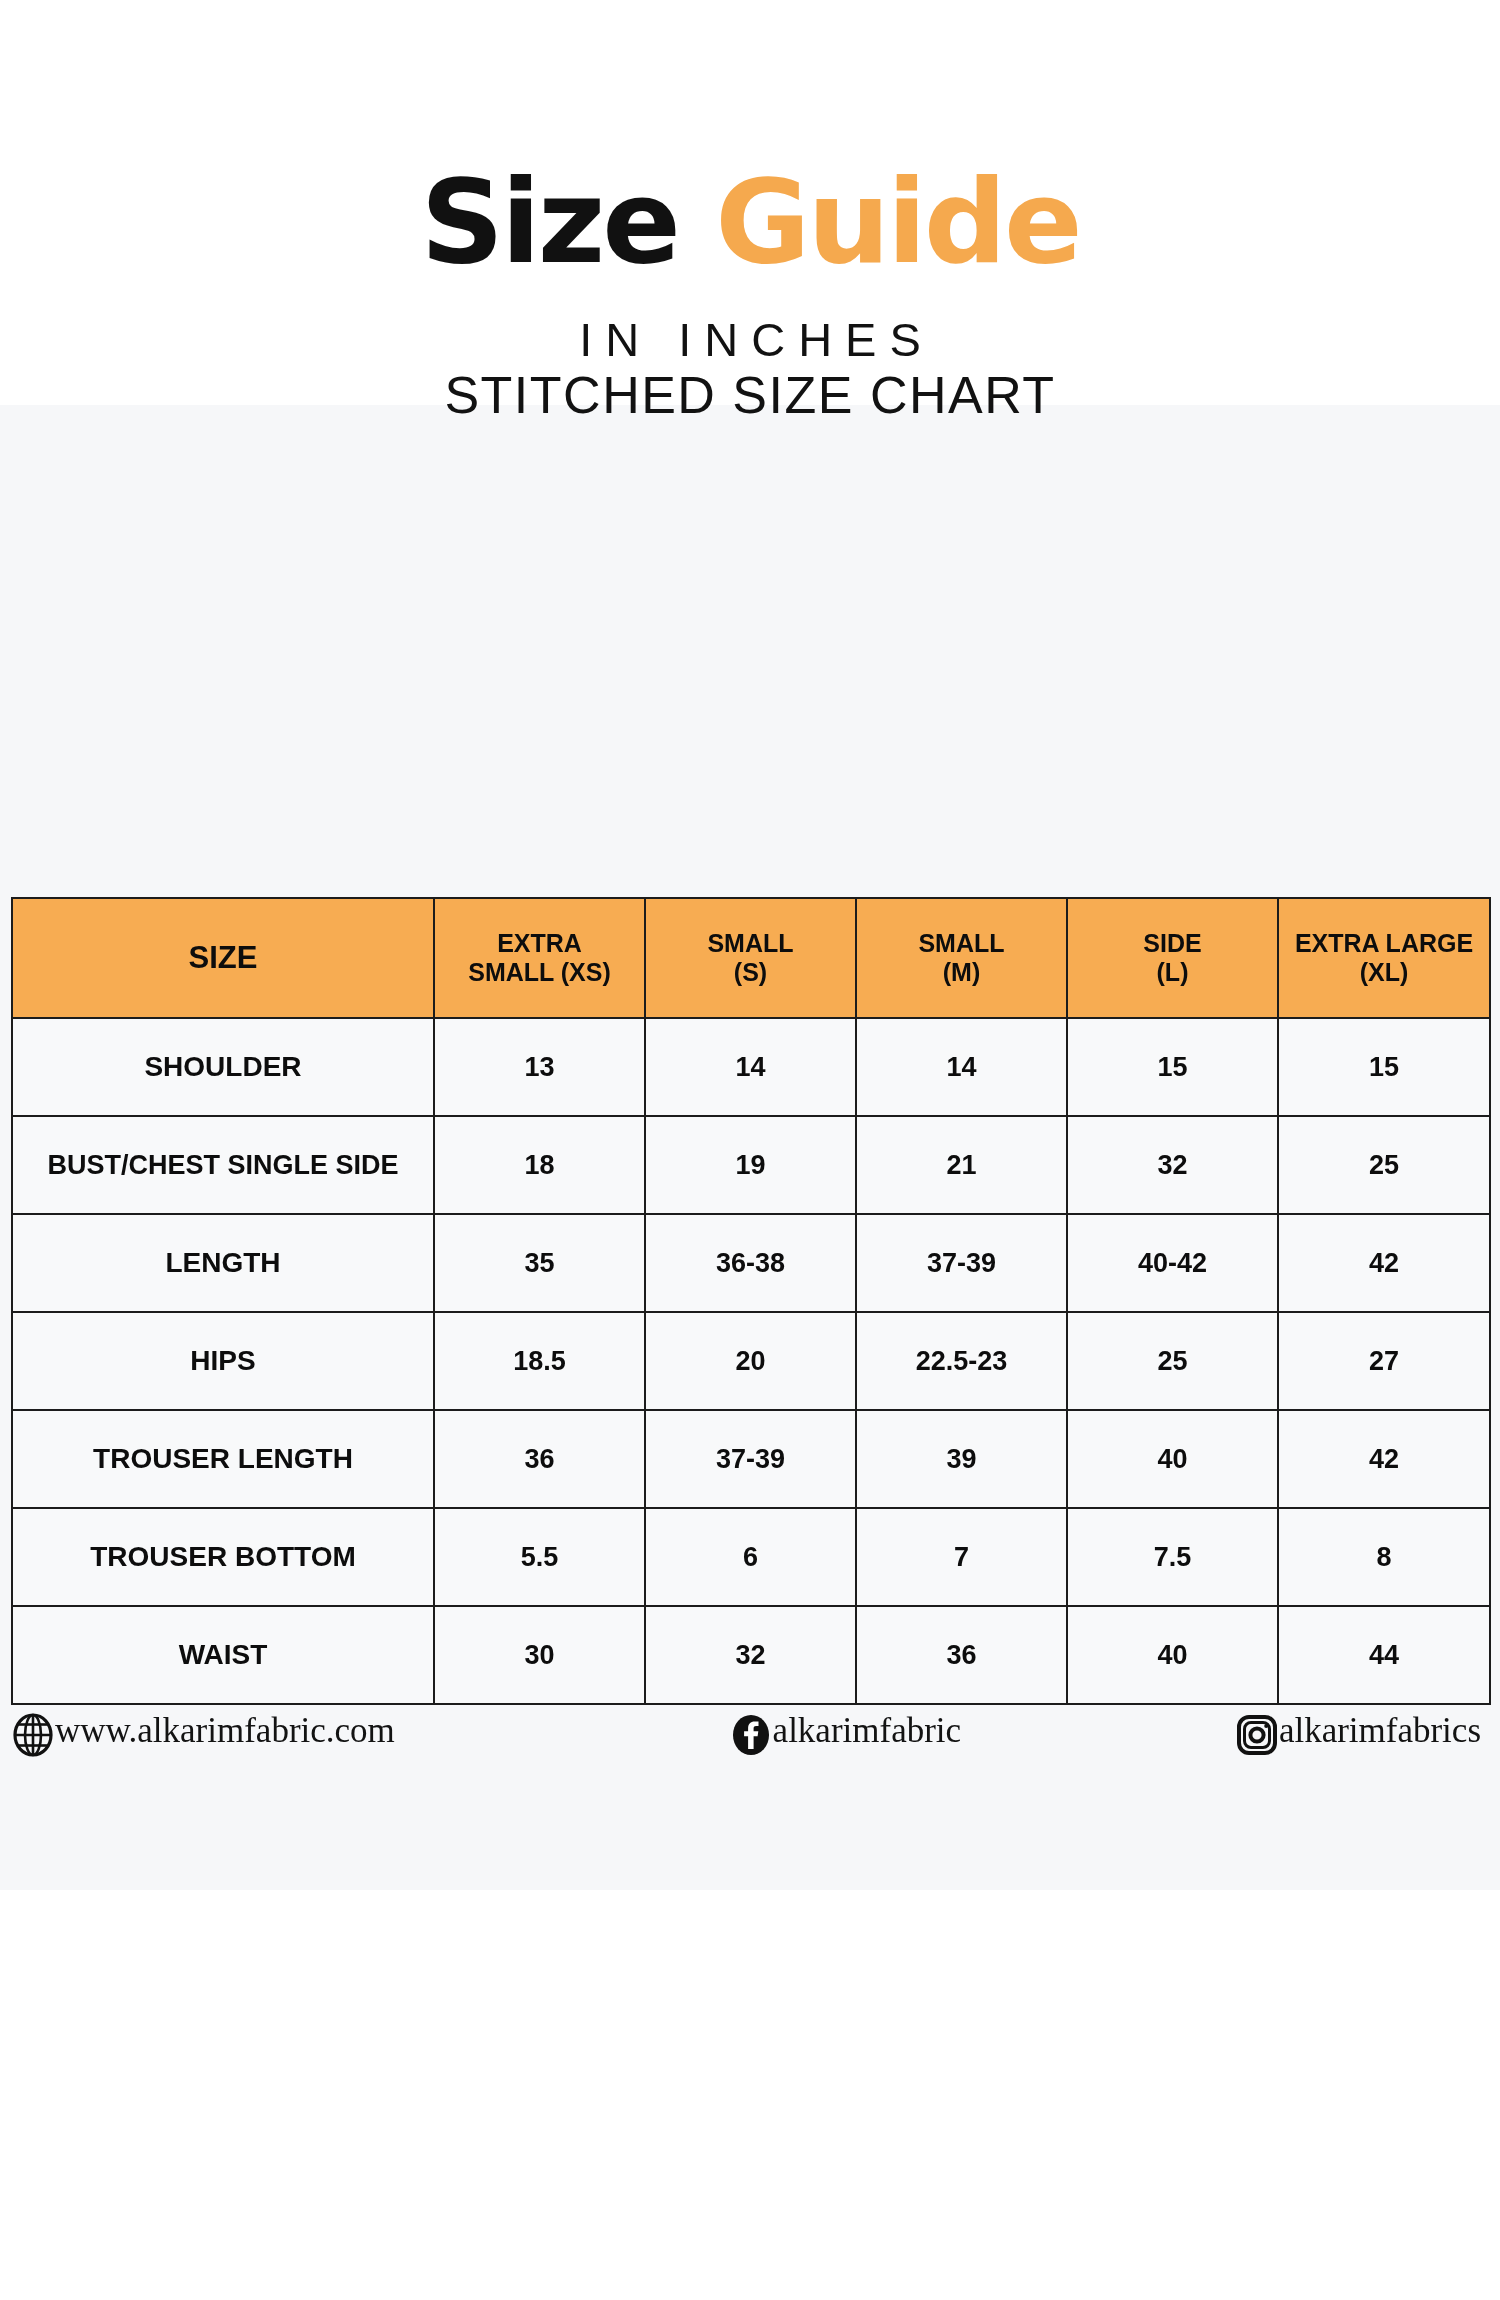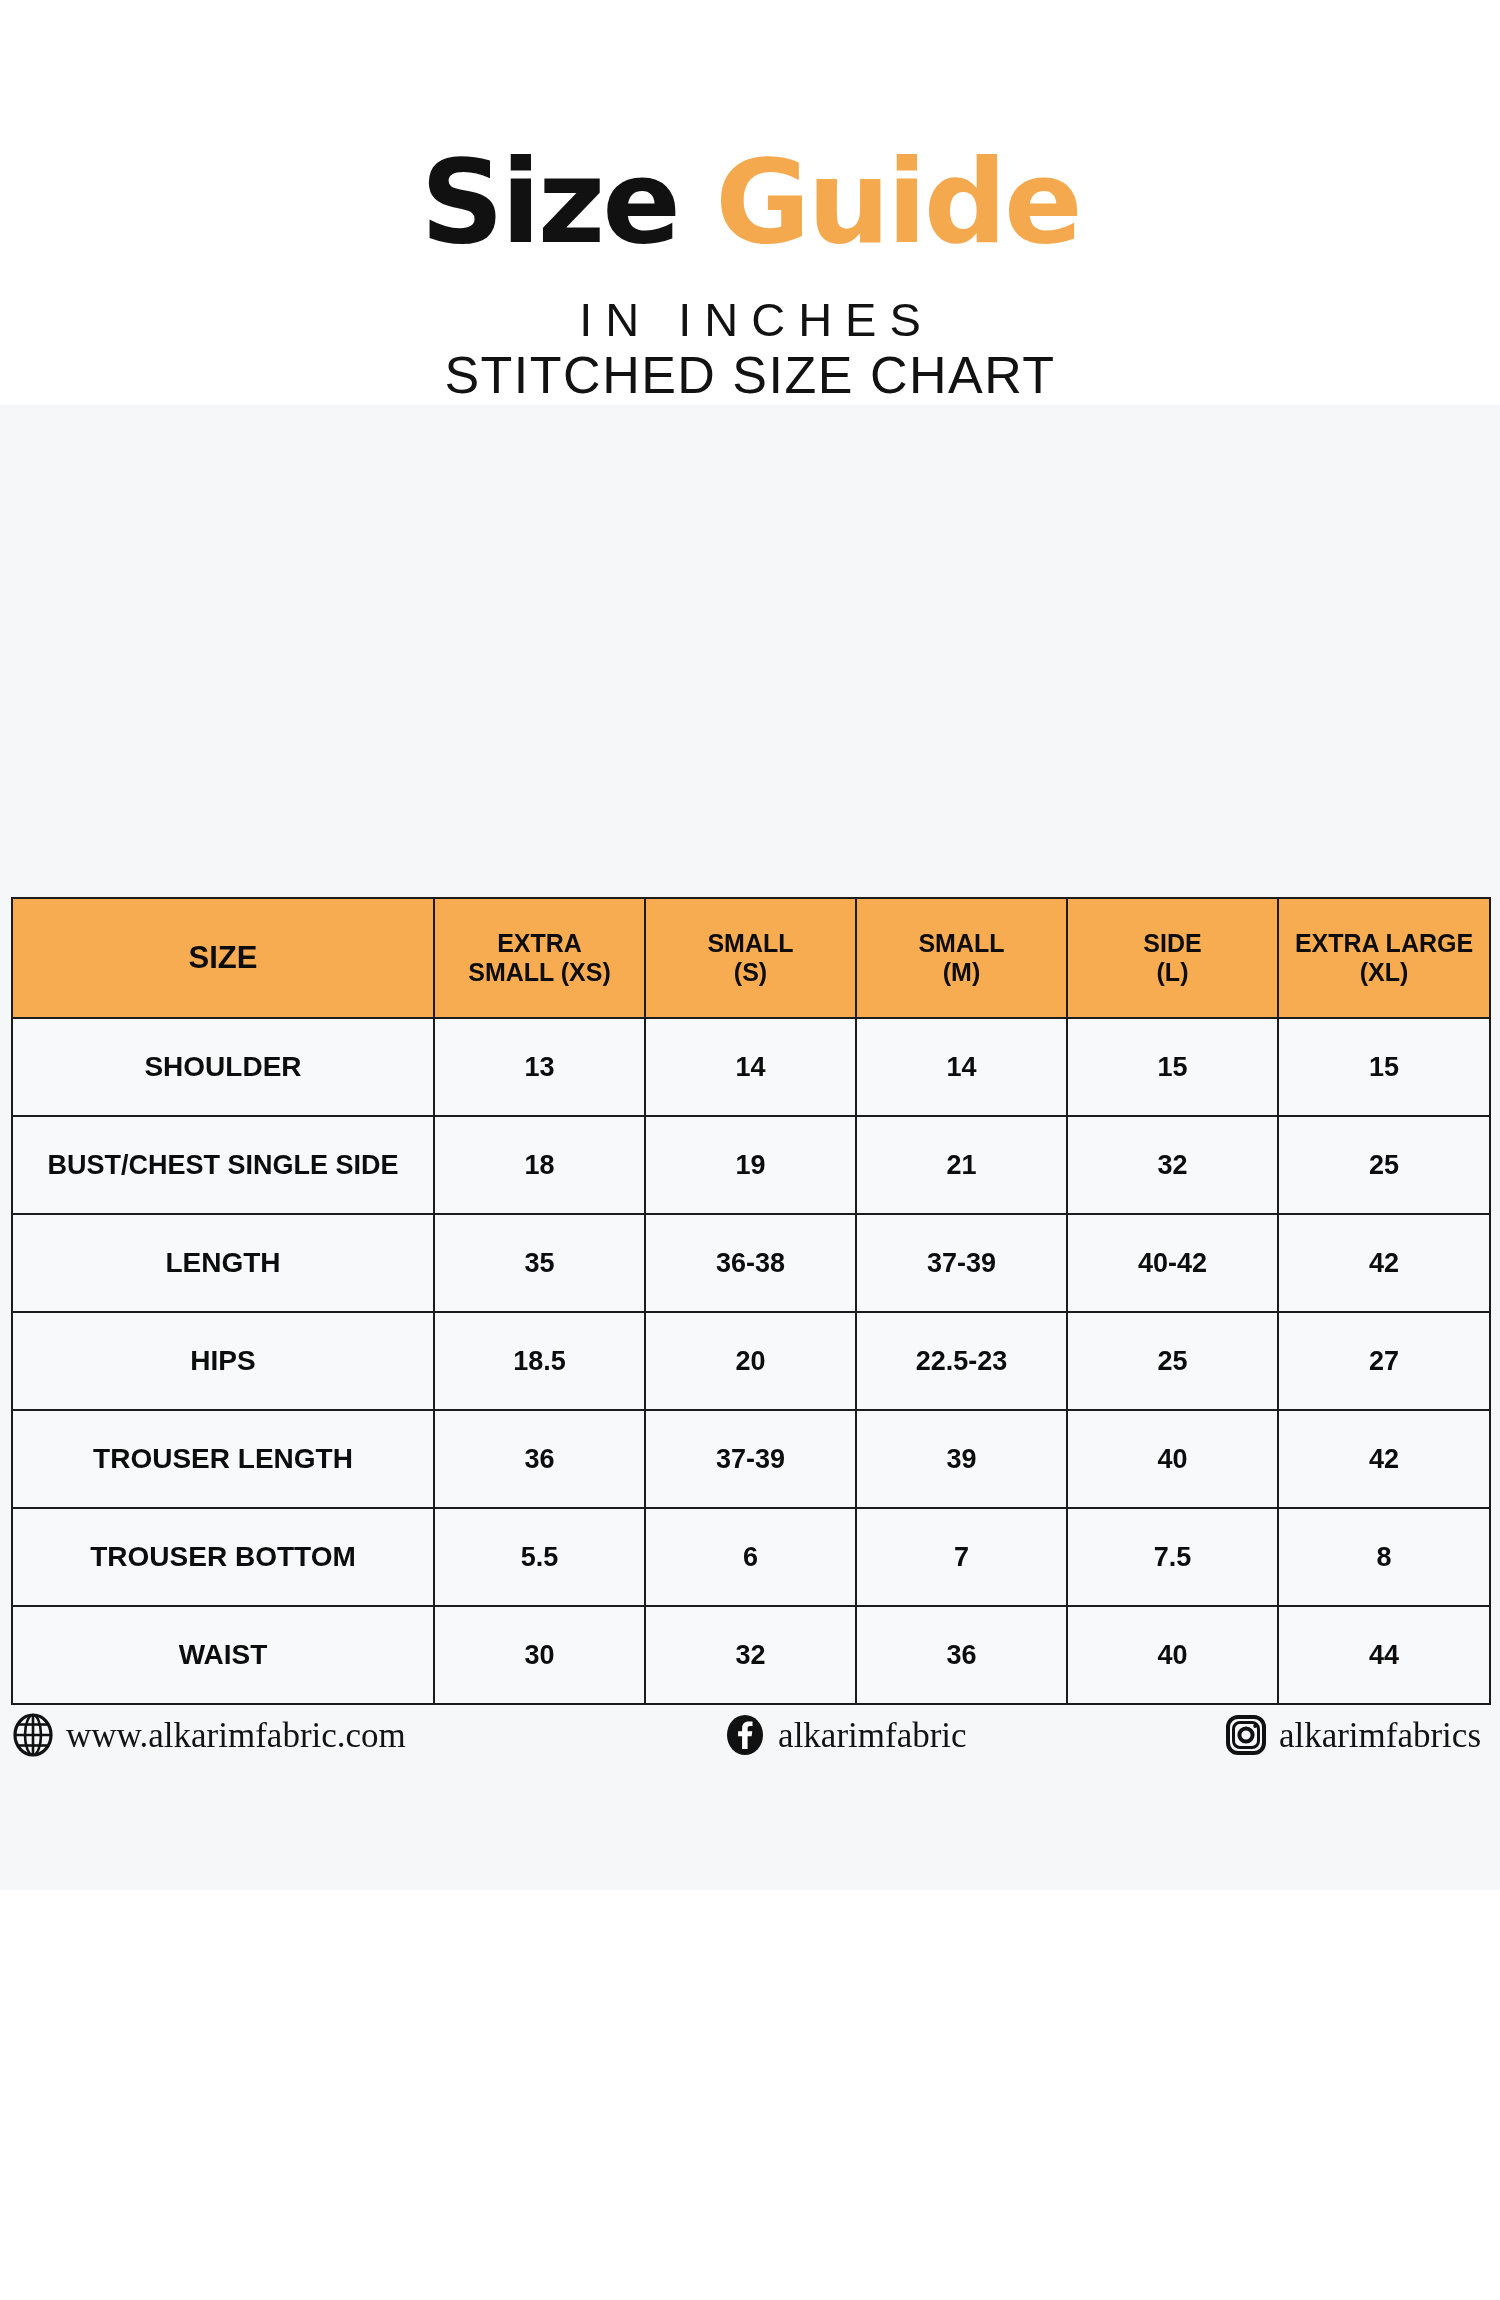--- a/index.html
+++ b/index.html
@@ -29,21 +29,21 @@
     top: 405px;
     width: 1500px;
     height: 1485px;
     background: #f6f7f9;
   }
 
   
   #title-block {
     position: absolute;
     left: 0;
-    top: 144px;
+    top: 164px;
     width: 1500px;
     text-align: center;
   }
   .title-main {
     font-family: "DejaVu Sans", sans-serif;
     font-size: 116px;
     font-weight: 700;
     line-height: 1.0;
     letter-spacing: -3px;
     color: #111111;
@@ -130,22 +130,20 @@
     left: 11px;
     top: 1700px;
     width: 1478px;
     height: 70px;
     display: flex;
     align-items: center;
     justify-content: space-between;
   }
   .footer-item {
     display: flex;
-    align-items: center;
-    gap: 11px;
   }
   .footer-item.center { margin-left: 60px; }
   .footer-item.right  { margin-right: 8px; }
   .footer-text {
     font-family: "Liberation Serif", serif;
     font-size: 35px;
     font-weight: 400;
     color: #131313;
     line-height: 1;
     white-space: nowrap;

